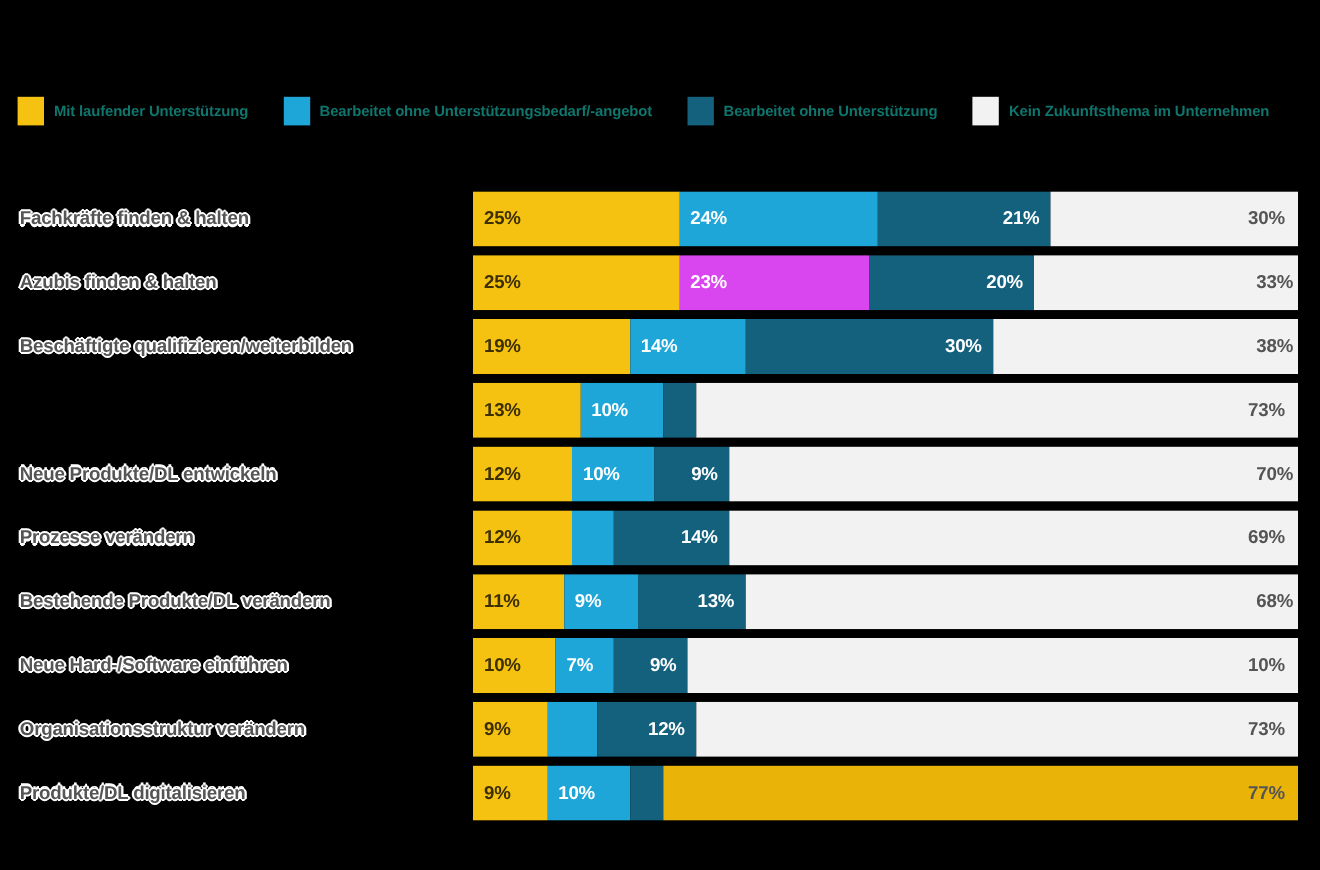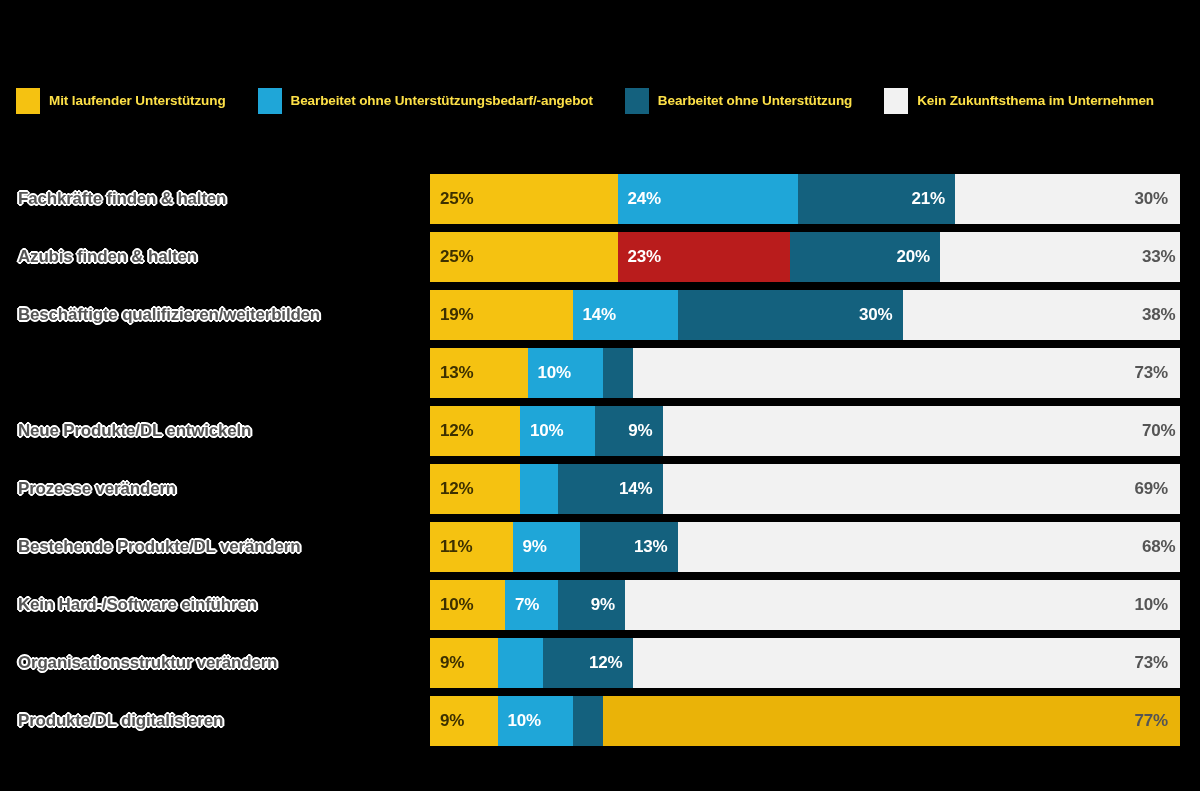--- a/index.html
+++ b/index.html
@@ -30,21 +30,21 @@
     margin-bottom:9px;
   }
   .legend-swatch{
     width:24px;height:26px;
     flex:0 0 auto;
     display:block;
   }
   .legend-label{
     font-size:13.5px;
     font-weight:700;
-    color:#fde047;
+    color:#0f766e;
     white-space:nowrap;
     letter-spacing:-0.1px;
   }
 
   
   .chart{
     position:absolute;
     left:0; top:170px;
     width:1200px;
   }
@@ -144,21 +144,21 @@
             <span class="seg-val">30%</span>
           </div>
         </div>
       </div>
       <div class="row">
         <div class="row-label">Azubis finden &amp; halten</div>
         <div class="track">
           <div class="seg s0" style="flex: 0 0 25%; background: rgb(245, 194, 17);">
             <span class="seg-val">25%</span>
           </div>
-          <div class="seg s1" style="flex: 0 0 23%; background: #b91c1c;">
+          <div class="seg s1" style="flex: 0 0 23%; background: #d946ef;">
             <span class="seg-val">23%</span>
           </div>
           <div class="seg s2" style="flex: 0 0 20%; background: rgb(20, 97, 126);">
             <span class="seg-val">20%</span>
           </div>
           <div class="seg s3" style="flex: 0 0 33%; background: rgb(242, 242, 242); align-items: center;">
             <span class="seg-val">33%</span>
           </div>
         </div>
       </div>
@@ -236,21 +236,21 @@
           </div>
           <div class="seg s2" style="flex: 0 0 13%; background: rgb(20, 97, 126);">
             <span class="seg-val">13%</span>
           </div>
           <div class="seg s3" style="flex: 0 0 68%; background: rgb(242, 242, 242); text-align: right;">
             <span class="seg-val">68%</span>
           </div>
         </div>
       </div>
       <div class="row">
-        <div class="row-label">Kein Hard-/Software einführen</div>
+        <div class="row-label">Neue Hard-/Software einführen</div>
         <div class="track">
           <div class="seg s0" style="flex: 0 0 10%; background: rgb(245, 194, 17);">
             <span class="seg-val">10%</span>
           </div>
           <div class="seg s1" style="flex: 0 0 7%; background: rgb(31, 166, 216);">
             <span class="seg-val">7%</span>
           </div>
           <div class="seg s2" style="flex: 0 0 9%; background: rgb(20, 97, 126);">
             <span class="seg-val">9%</span>
           </div>

